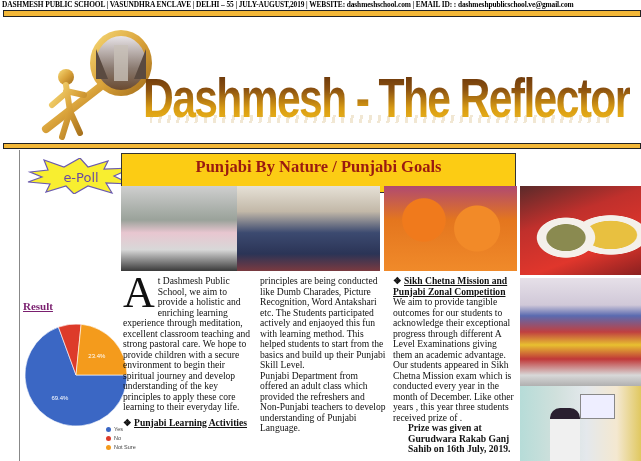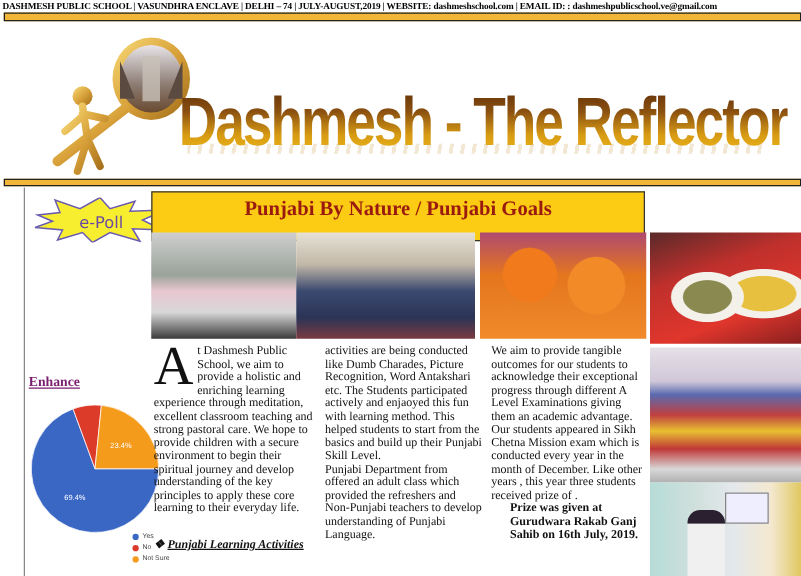--- a/index.html
+++ b/index.html
@@ -43,26 +43,26 @@
 
   .col { position: absolute; font-family: "Liberation Serif", serif; font-size: 9.6px; line-height: 10.5px; color: #111; }
   .c1 { left: 123px; top: 276px; width: 133px; }
   .c2 { left: 260px; top: 276px; width: 126px; }
   .c3 { left: 393px; top: 276px; width: 124px; }
   .dropcap { float: left; font-size: 44px; line-height: 34px; margin: 0 3px 0 0; font-family: "Liberation Serif", serif; }
   .sub { font-weight: bold; text-decoration: underline; }
   .diamond { font-weight: bold; }
   .bold { font-weight: bold; margin-left: 15px; }
   p { margin: 0; }
-  .gap { margin-top: 18px; font-style: italic; }
+  .gap { margin-top: 5px; }
 </style>
 </head>
 <body>
 
-<div class="topline">DASHMESH PUBLIC SCHOOL | VASUNDHRA ENCLAVE | DELHI – 74 | JULY-AUGUST,2019 | WEBSITE: dashmeshschool.com | EMAIL ID: : dashmeshpublicschool.ve@gmail.com</div>
+<div class="topline">DASHMESH PUBLIC SCHOOL | VASUNDHRA ENCLAVE | DELHI – 55 | JULY-AUGUST,2019 | WEBSITE: dashmeshschool.com | EMAIL ID: : dashmeshpublicschool.ve@gmail.com</div>
 <div class="bar bar1"></div>
 
 <div class="masthead">
   <svg class="mascot" viewBox="0 0 135 118">
     <defs>
       <linearGradient id="gold" x1="0" y1="0" x2="1" y2="1">
         <stop offset="0" stop-color="#f8dc7a"></stop>
           <stop offset="0.5" stop-color="#d9a23a"></stop>
           <stop offset="1" stop-color="#a06a18"></stop>
       </linearGradient>
@@ -84,21 +84,21 @@
   <div class="title">Dashmesh - The Reflector</div>
   <div class="title-shadow"></div>
 </div>
 <div class="bar bar2"></div>
 
 <div class="sidebar">
   <svg class="epoll" viewBox="0 0 110 36">
     <polygon points="4,14 22,12 18,2 38,9 54,0 62,9 82,3 78,11 106,10 88,18 104,26 80,25 86,35 62,28 48,36 40,28 20,34 24,26 2,24 16,19" fill="#f8ee30" stroke="#6a5ab0" stroke-width="1.2"></polygon>
     <text x="55" y="24" text-anchor="middle" font-family="DejaVu Sans, sans-serif" font-size="13" fill="#6a4aa0">e-Poll</text>
   </svg>
-  <div class="result">Enhance</div>
+  <div class="result">Result</div>
   <div class="pie-wrap">
     <svg id="pie" width="112" height="145" viewBox="0 0 112 145">
         <path d="M52,62 L103,62 A51,51 0 1 1 34.42321091809965,14.124573259652415 Z" fill="#3b67c4" stroke="#fff" stroke-width="0.6"></path>
         <path d="M52,62 L34.42321091809965,14.124573259652415 A51,51 0 0 1 57.11844745741199,11.257498133953696 Z" fill="#dd3b2a" stroke="#fff" stroke-width="0.6"></path>
         <path d="M52,62 L57.11844745741199,11.257498133953696 A51,51 0 0 1 103,62.00000000000008 Z" fill="#f49b1c" stroke="#fff" stroke-width="0.6"></path>
         <text x="35.94327887707172" y="86.99965666657894" text-anchor="middle" font-family="Liberation Sans, sans-serif" font-size="6" fill="#fff">69.4%</text>
         <text x="72.80585672532166" y="45.18726957814502" text-anchor="middle" font-family="Liberation Sans, sans-serif" font-size="6" fill="#fff">23.4%</text>
       </svg>
     <div class="legend" id="legend">
         <div>
@@ -134,20 +134,24 @@
 <div class="col c1">
   <span class="dropcap">A</span>
   <span>t Dashmesh Public School, we aim to provide a holistic and enriching learning experience through meditation, excellent classroom teaching and strong pastoral care. We hope to provide children with a secure environment to begin their spiritual journey and develop understanding of the key principles to apply these core learning to their everyday life.</span>
   <p class="gap">
     <span class="diamond">❖</span>
     <span class="sub">Punjabi Learning Activities</span>
   </p>
 </div>
 
 <div class="col c2">
-  <p>activities are being conducted like Dumb Charades, Picture Recognition, Word Antakshari etc. The Students participated actively and enjaoyed this fun with learning method. This helped students to start from the basics and build up their Punjabi Skill Level.</p>
+  <p>principles are being conducted like Dumb Charades, Picture Recognition, Word Antakshari etc. The Students participated actively and enjaoyed this fun with learning method. This helped students to start from the basics and build up their Punjabi Skill Level.</p>
   <p>Punjabi Department from offered an adult class which provided the refreshers and Non-Punjabi teachers to develop understanding of Punjabi Language.</p>
 </div>
 
 <div class="col c3">
+  <p>
+    <span class="diamond">❖</span>
+    <span class="sub">Sikh Chetna Mission and Punjabi Zonal Competition</span>
+  </p>
   <p>We aim to provide tangible outcomes for our students to acknowledge their exceptional progress through different A Level Examinations giving them an academic advantage. Our students appeared in Sikh Chetna Mission exam which is conducted every year in the month of December. Like other years , this year three students received prize of .</p>
   <p class="bold">Prize was given at Gurudwara Rakab Ganj Sahib on 16th July, 2019.</p>
 </div>
 
 </body></html>

